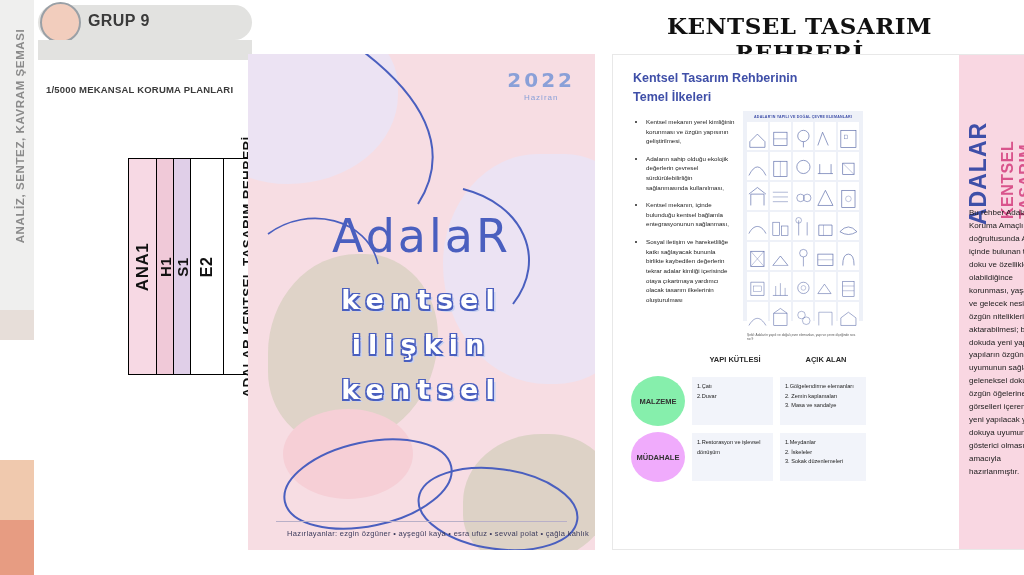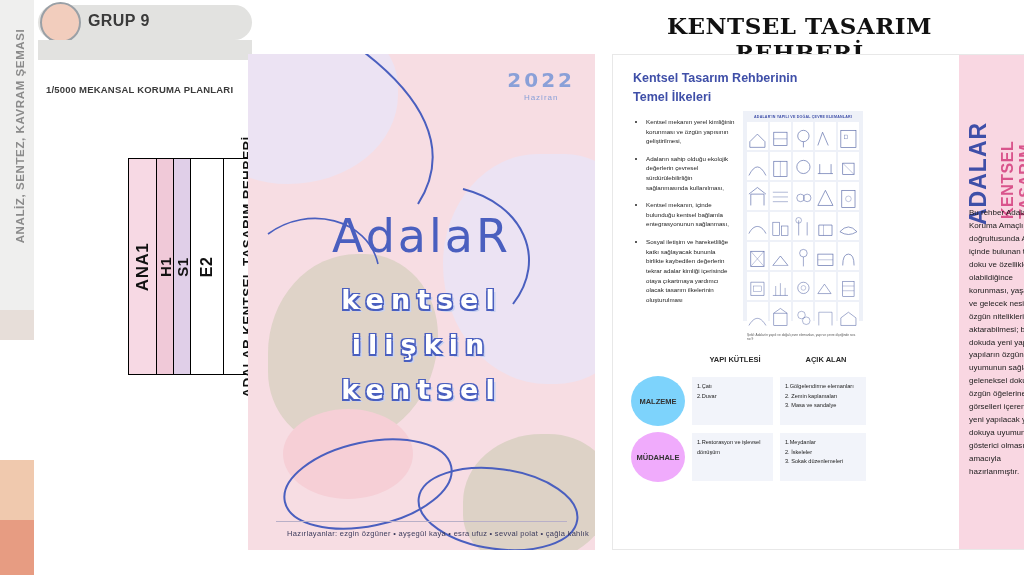--- a/index.html
+++ b/index.html
@@ -425,21 +425,21 @@
     border-radius: 50%;
     display: flex;
     align-items: center;
     justify-content: center;
     font-size: 7.5px;
     font-weight: bold;
     color: #333;
     flex: 0 0 auto;
   }
   .c-form { background: #d9d3ec; }
-  .c-malzeme { background: #7dd3fc; }
+  .c-malzeme { background: #86efac; }
   .c-mudahale { background: #f0abfc; }
   .mcell {
     height: 48px;
     background: #f2f4fa;
     margin-left: 7px;
     padding: 5px 5px;
     box-sizing: border-box;
     font-size: 5.6px;
     line-height: 1.7;
     color: #222;

